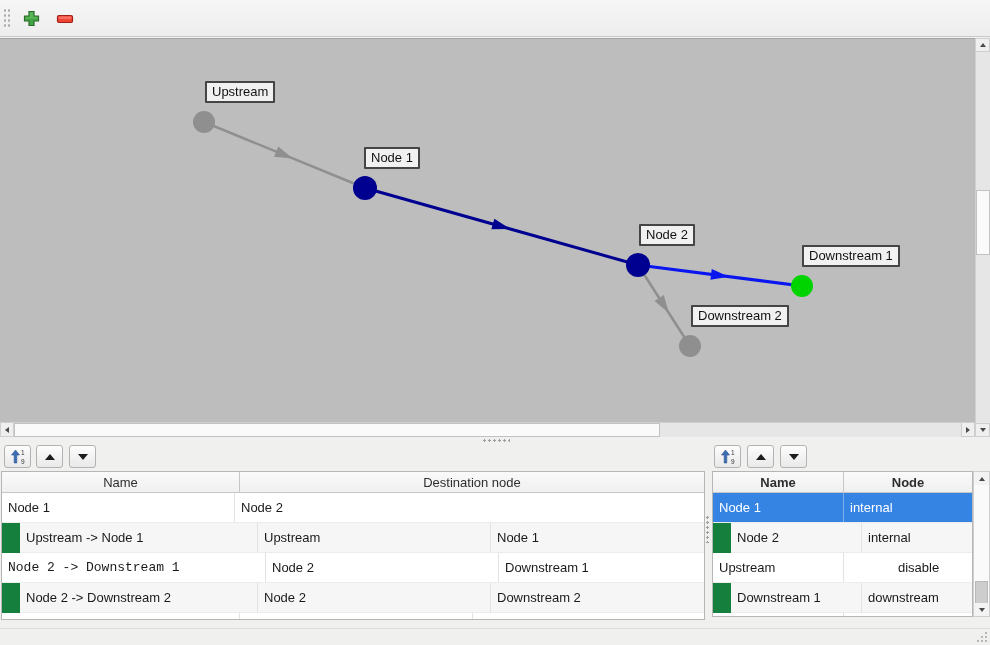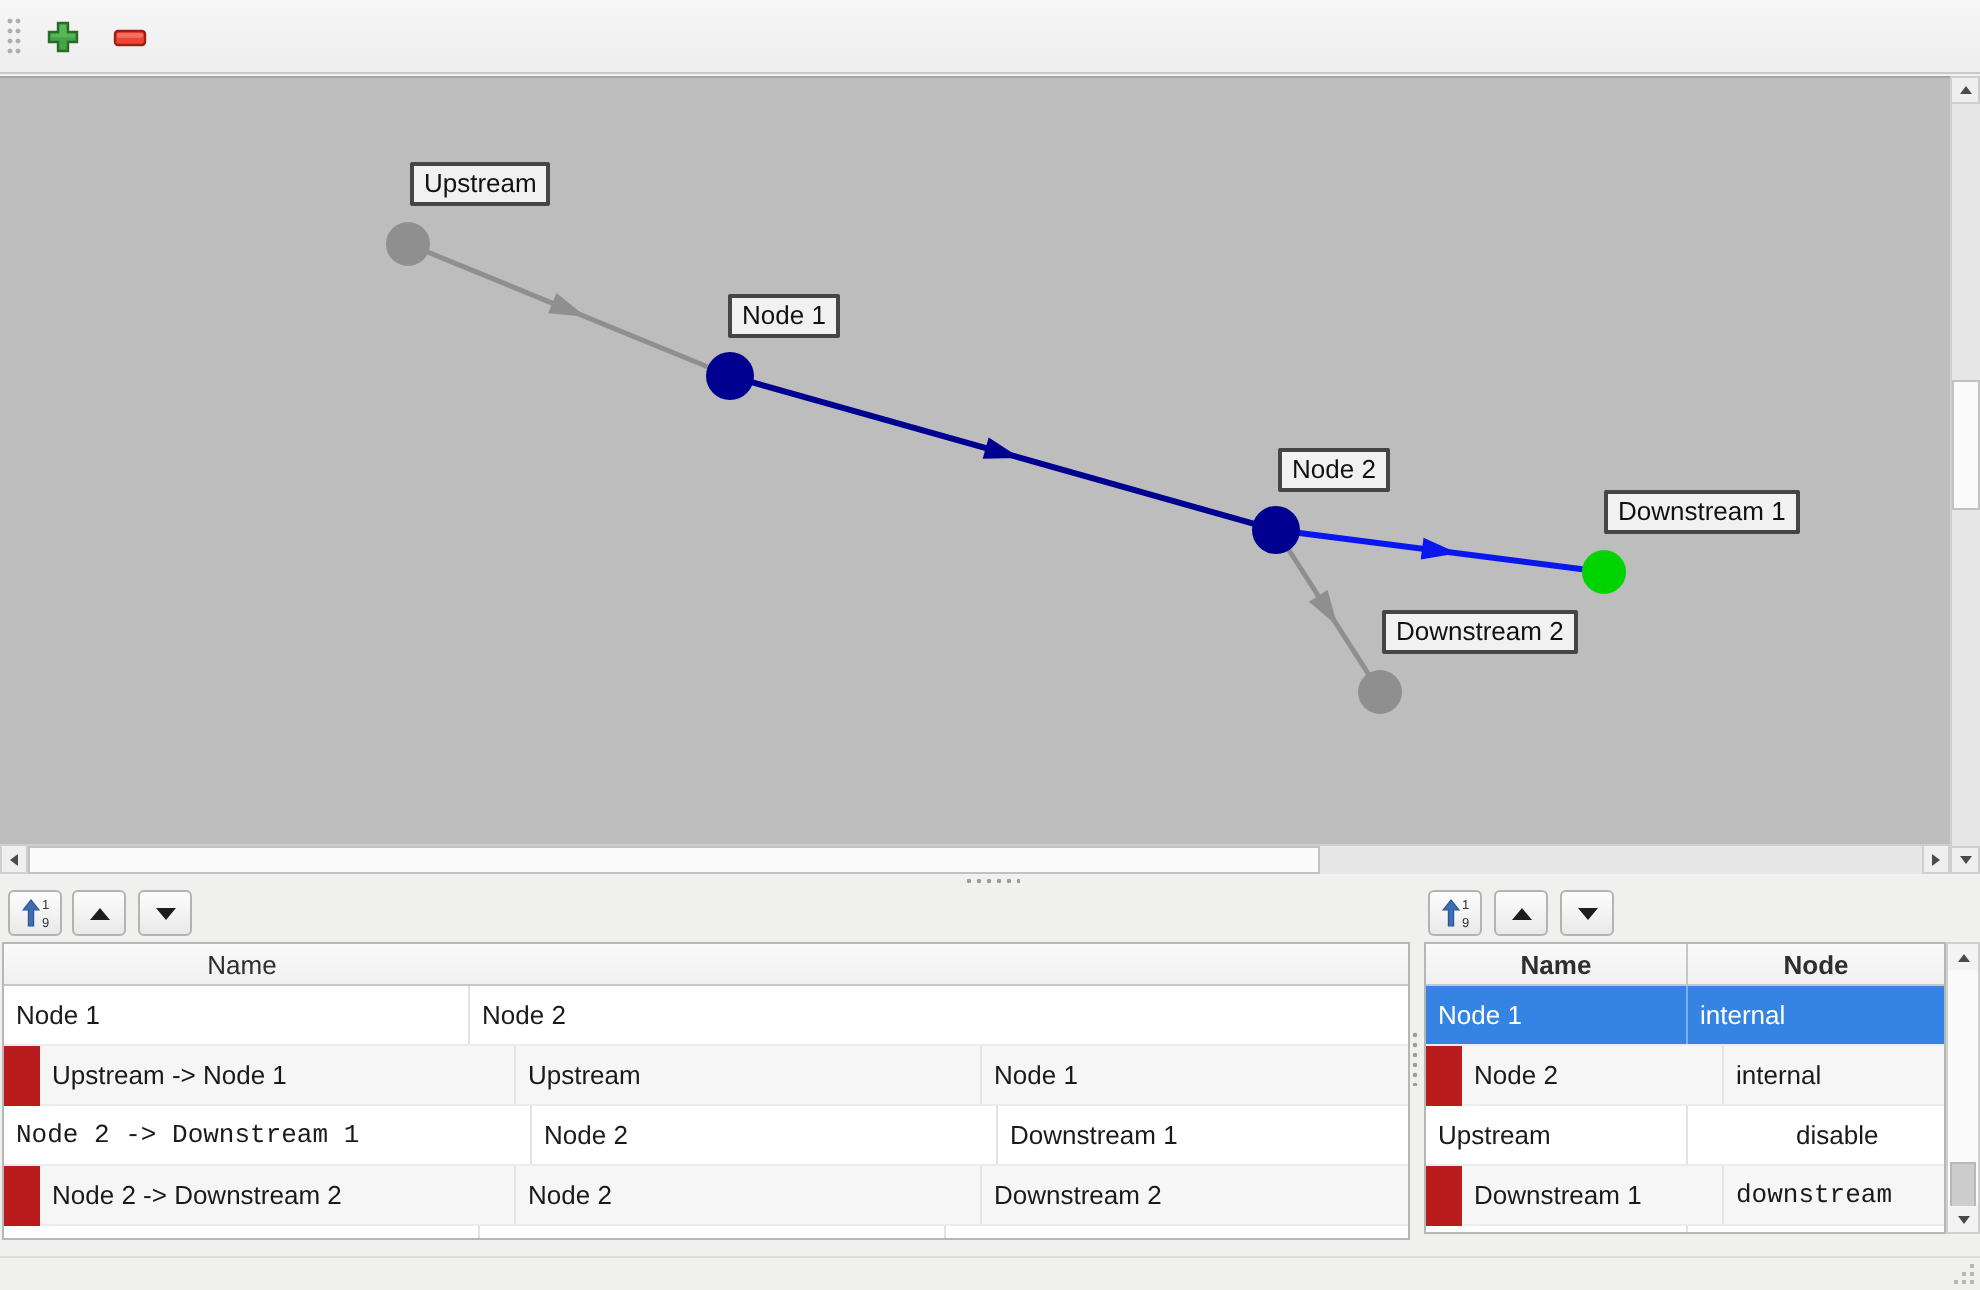--- a/index.html
+++ b/index.html
@@ -50,21 +50,21 @@
     background-image:radial-gradient(circle,#9d9d9d 1px,transparent 1.3px); background-size:5px 3px; }
 
   
   #bottom { position:absolute; left:0; top:443px; width:990px; height:185px; }
   .pbtn { position:absolute; top:2px; width:27px; height:23px;
     background:linear-gradient(#fdfdfd,#e9e9e9); border:1px solid #b3b3b3; border-radius:3px;
     display:flex; align-items:center; justify-content:center; cursor:pointer; }
   .tri-up   { width:0; height:0; border-left:5.5px solid transparent; border-right:5.5px solid transparent; border-bottom:6.5px solid #1d1d1d; }
   .tri-down { width:0; height:0; border-left:5.5px solid transparent; border-right:5.5px solid transparent; border-top:6.5px solid #1d1d1d; }
 
-  .dtable { position:absolute; top:28px; border:1px solid #b6b6b6; background:#b91c1c; }
+  .dtable { position:absolute; top:28px; border:1px solid #b6b6b6; background:#15803d; }
   #edges-table { left:1px; width:704px; }
   #nodes-table { left:712px; width:261px; }
   .thead { display:flex; height:21px; background:linear-gradient(#fafafa,#f0f0f0);
     border-bottom:1px solid #c6c6c6; }
   .th { display:flex; align-items:center; justify-content:center; font-size:13px;
     border-right:1px solid #c6c6c6; color:#2e2e2e; overflow:hidden; }
   .th:last-child { border-right:none; }
   .bold-head .th { font-weight:bold; }
   .tr { display:flex; height:30px; border-bottom:1px solid #ececec; background:#fff; }
   .tr.alt { background:#f6f6f6;margin-left:18px; }
@@ -185,20 +185,21 @@
   <button class="pbtn" style="left:747px">
       <i class="tri-up"></i>
     </button>
   <button class="pbtn" style="left:780px">
       <i class="tri-down"></i>
     </button>
 
   <div id="edges-table" class="dtable">
       <div class="thead">
         <div class="th" style="width: 238px;">Name</div>
+        <div class="th" style="width: 231px; flex: 1 1 0%;">Destination node</div>
       </div>
       <div class="tr">
         <div class="td" style="width: 233px;">Node 1</div>
         <div class="td" style="width: 231px; flex: 1 1 0%;">Node 2</div>
       </div>
       <div class="tr alt">
         <div class="td" style="width: 238px;">Upstream -&gt; Node 1</div>
         <div class="td" style="width: 233px;">Upstream</div>
         <div class="td" style="width: 231px; flex: 1 1 0%;">Node 1</div>
       </div>
@@ -233,21 +234,21 @@
       <div class="tr alt">
         <div class="td" style="width: 131px;">Node 2</div>
         <div class="td" style="width: 128px; flex: 1 1 0%;">internal</div>
       </div>
       <div class="tr">
         <div class="td" style="width: 131px;">Upstream</div>
         <div class="td" style="width: 128px; flex: 1 1 0%; margin-left: 48px;">disable</div>
       </div>
       <div class="tr alt">
         <div class="td" style="width: 131px;">Downstream 1</div>
-        <div class="td" style="width: 128px; flex: 1 1 0%; font-family: Liberation Mono, monospace;">downstream</div>
+        <div class="td" style="width: 128px; flex: 1 1 0%;">downstream</div>
       </div>
       <div class="tr empty-row" style="height: 3px;">
         <div class="td" style="width: 131px;"></div>
         <div class="td" style="width: 128px; flex: 1 1 0%;"></div>
       </div>
     </div>
 
   <div id="nt-scroll">
     <div class="sb-btn up">
         <i class="arr arr-up"></i>

